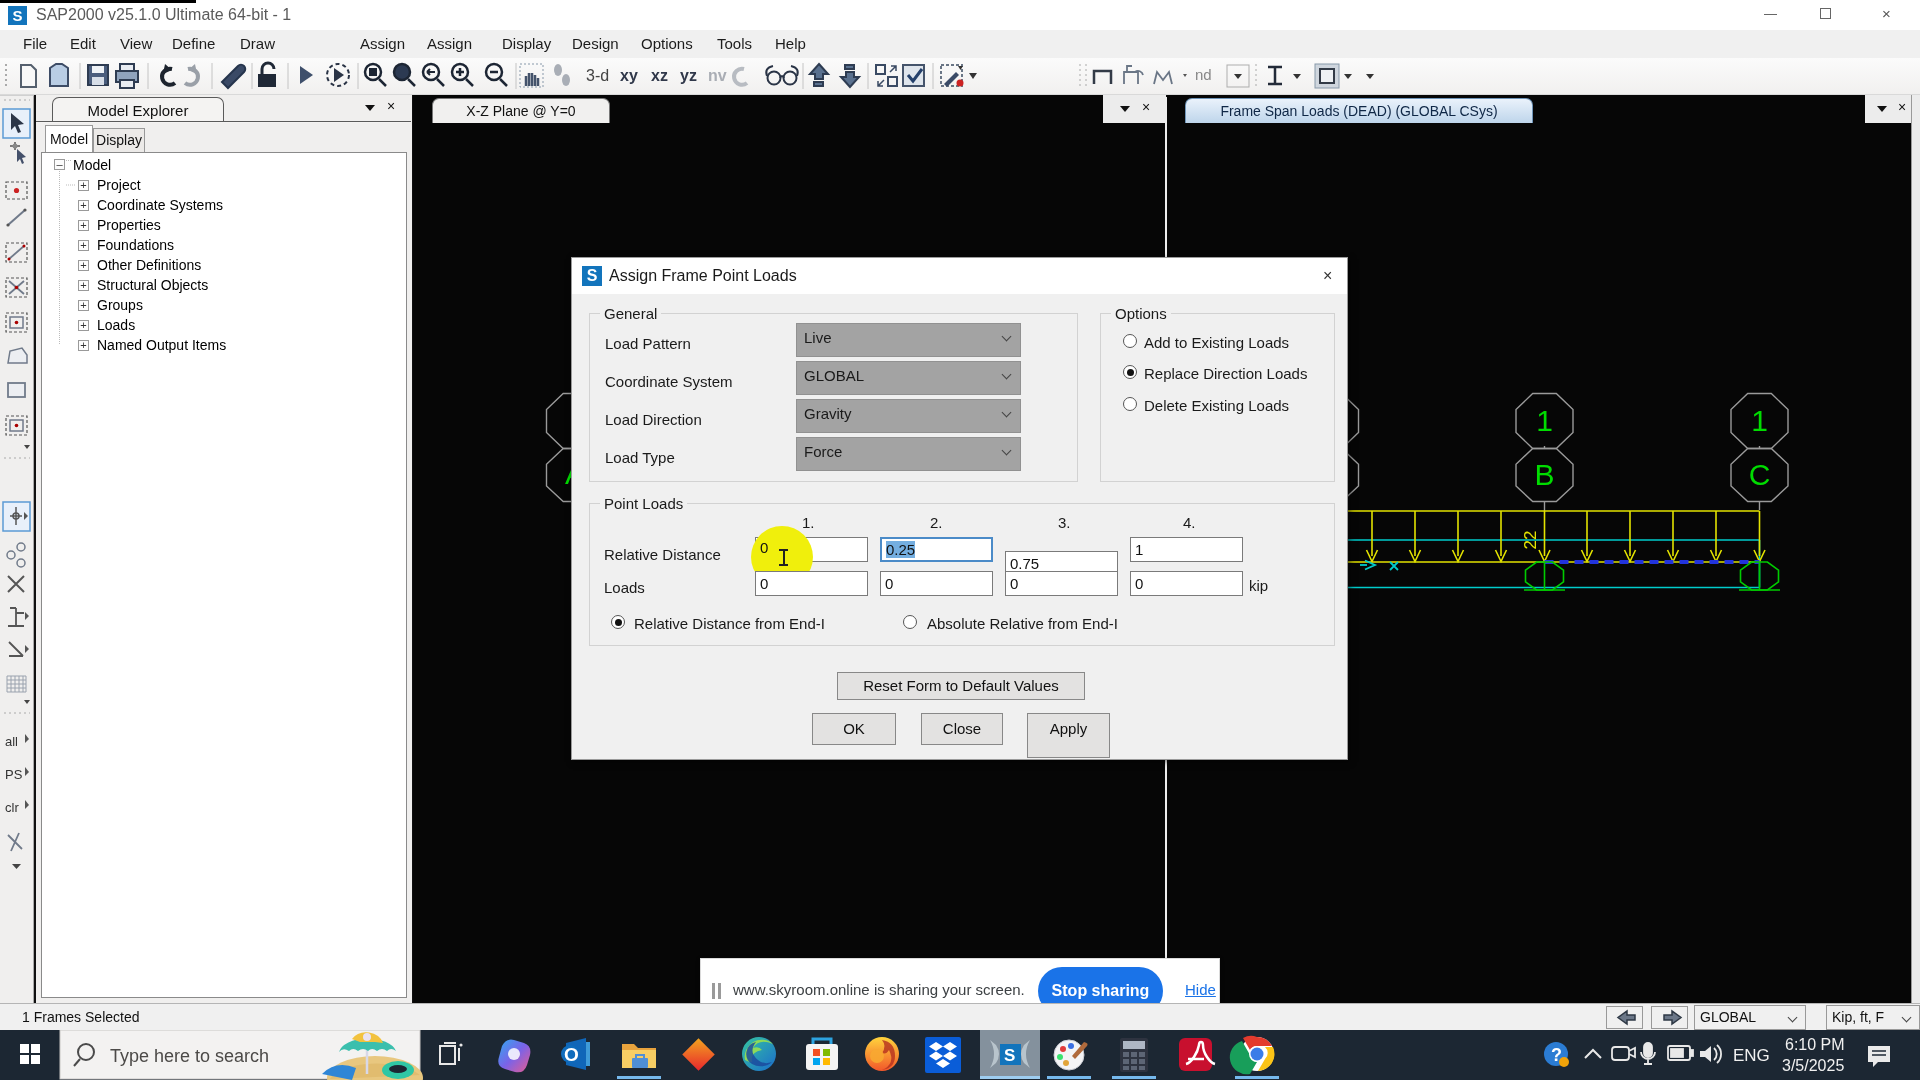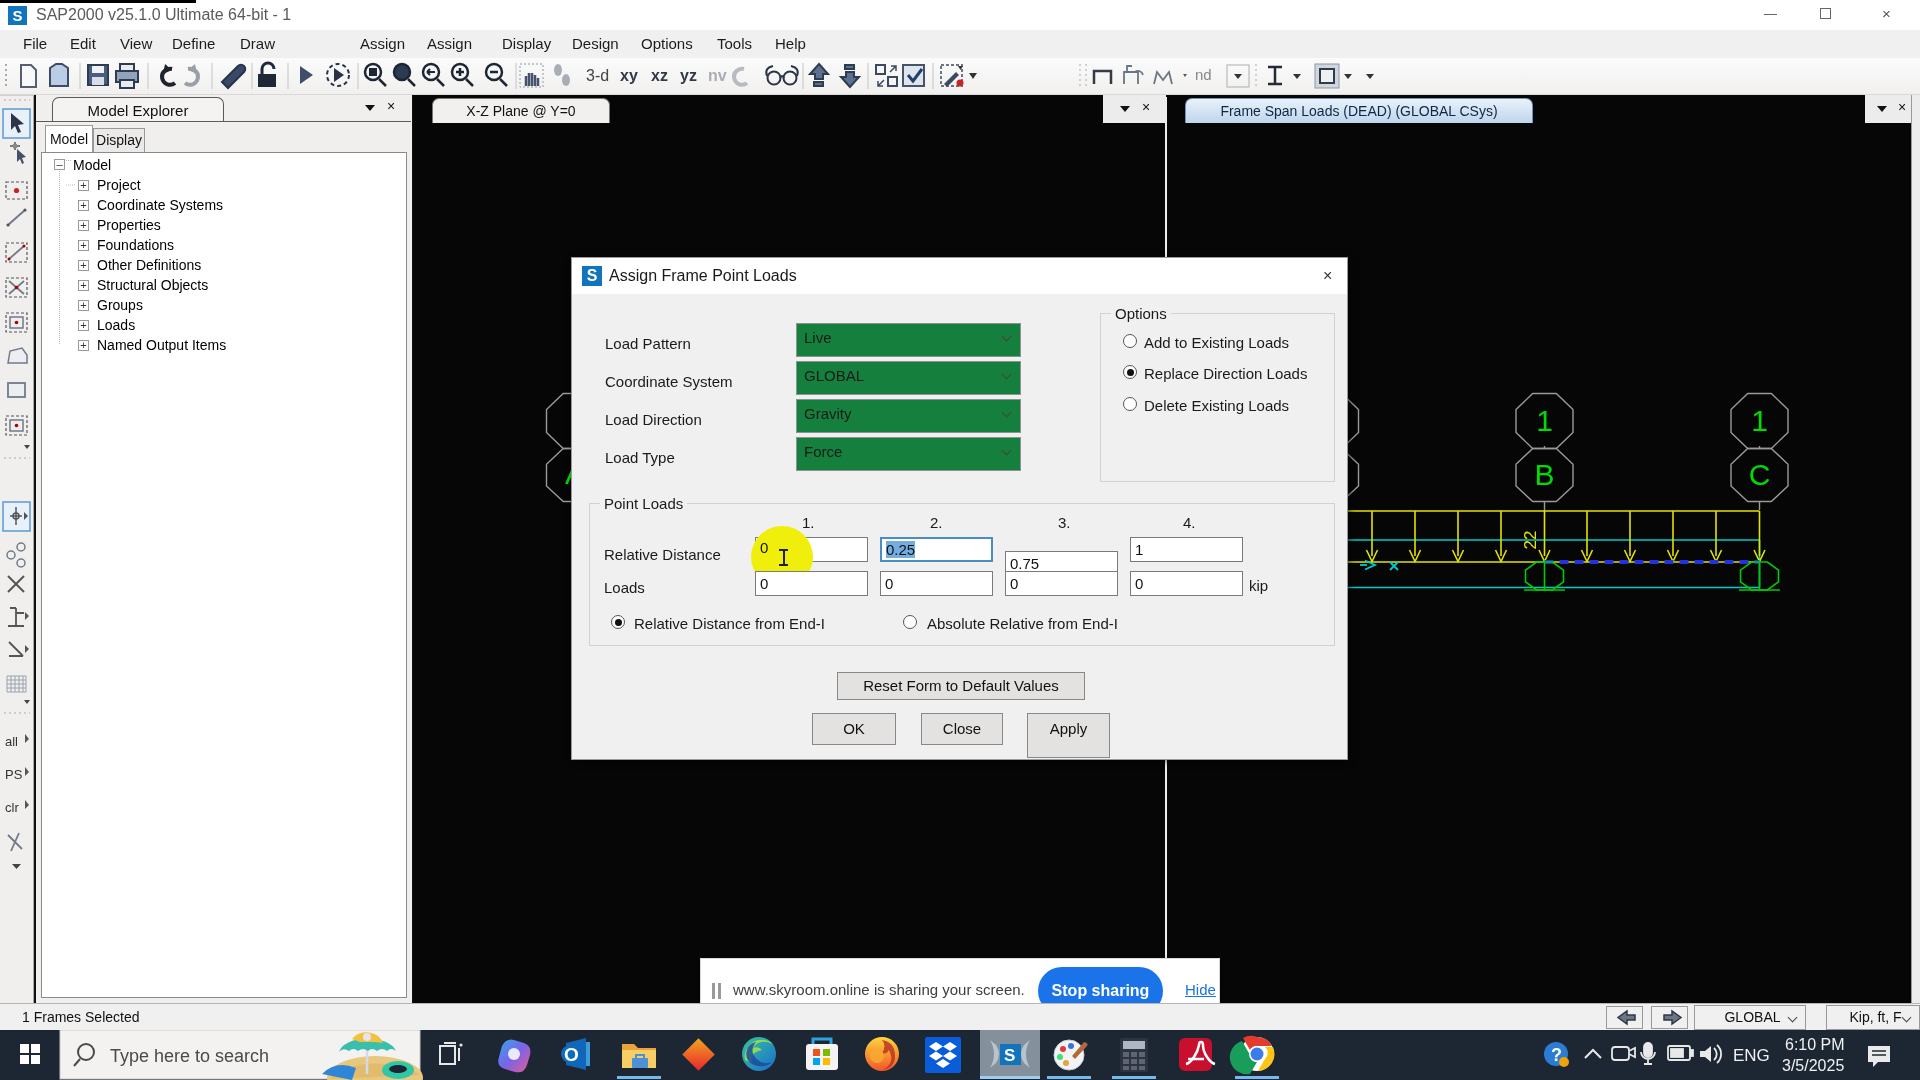--- a/index.html
+++ b/index.html
@@ -28,29 +28,29 @@
 #win2 { left:1167px; top:95px; width:744px; height:908px; background:#060606; }
 #rightstrip { left:1911px; top:95px; width:9px; height:908px; background:#ececec; border-left:1px solid #9a9a9a; }
 .wtab { position:absolute; top:3px; height:25px; border:1px solid #777; border-bottom:none; border-radius:7px 7px 0 0; font-size:14px; line-height:24px; text-align:center; }
 .wctrl { position:absolute; top:6px; height:18px; color:#111; font-size:13px; background:#ececec; }
 
 #dlg { left:571px; top:257px; width:777px; height:503px; background:#f0f0f0; border:1px solid #9a9a9a; box-shadow:2px 2px 6px rgba(0,0,0,0.5); }
 #dlgtitle { position:absolute; left:0; top:0; width:775px; height:36px; background:#ffffff; }
 .grp { position:absolute; border:1px solid #d2d2d2; }
 .grplabel { position:absolute; top:-9px; left:10px; background:#f0f0f0; padding:0 4px; font-size:15px; color:#1a1a1a; }
 .dlabel { position:absolute; font-size:15px; color:#1a1a1a; }
-.combo { position:absolute; width:225px; height:34px; background:#15803d; border:1px solid #919191; font-size:15px; color:#1a1a1a; line-height:28px; padding-left:7px; }
+.combo { position:absolute; width:225px; height:34px; background:#a3a3a3; border:1px solid #919191; font-size:15px; color:#1a1a1a; line-height:28px; padding-left:7px; }
 .chev { position:absolute; right:10px; top:9px; width:7px; height:7px; border-right:1.5px solid #444; border-bottom:1.5px solid #444; transform:rotate(45deg); }
 .chev2 { position:absolute; right:9px; top:8px; width:7px; height:7px; border-right:1.5px solid #444; border-bottom:1.5px solid #444; transform:rotate(45deg); }
 .radio { position:absolute; width:14px; height:14px; border:1px solid #555; border-radius:50%; background:#fff; }
 .radio.sel::after { content:""; position:absolute; left:2.5px; top:2.5px; width:7px; height:7px; background:#111; border-radius:50%; }
 .tfield { position:absolute; width:113px; height:25px; background:#fff; border:1px solid #7a7a7a; font-size:15px; color:#111; line-height:23px; padding-left:4px; }
 .btn { position:absolute; background:#e3e2e1; border:1px solid #888; font-size:15px; color:#111; text-align:center; }
 
-#statusbar { left:0; top:1003px; width:1920px; height:27px; background:#f0f0f0; border-top:1px solid #b5b5b5;text-align:center; }
+#statusbar { left:0; top:1003px; width:1920px; height:27px; background:#f0f0f0; border-top:1px solid #b5b5b5; }
 
 #notif { left:700px; top:958px; width:520px; height:65px; background:#ffffff; border:1px solid #dadada; box-shadow:0 1px 4px rgba(0,0,0,0.25); }
 
 #taskbar { left:0; top:1030px; width:1920px; height:50px; background:#1c2733; }
 </style>
 </head>
 <body>
 <div id="root">
 
   <div class="abs" id="titlebar">
@@ -416,20 +416,23 @@
 
   <div class="abs" id="rightstrip"></div>
 
   <div class="abs" id="dlg">
     <div id="dlgtitle">
       <div class="abs" style="left:10px;top:8px;width:20px;height:20px;background:#1274bc;color:#fff;font-size:16px;font-weight:bold;text-align:center;line-height:20px;">S</div>
       <div class="abs txt" style="left:37px;top:9px;font-size:16px;color:#1a1a1a;">Assign Frame Point Loads</div>
       <div class="abs" style="left:751px;top:9px;font-size:16px;color:#333;">×</div>
     </div>
 
+    <div class="grp" style="left:17px;top:55px;width:489px;height:169px;">
+      <div class="grplabel">General</div>
+    </div>
     <div class="dlabel" style="left:33px;top:77px;">Load Pattern</div>
     <div class="dlabel" style="left:33px;top:115px;">Coordinate System</div>
     <div class="dlabel" style="left:33px;top:153px;">Load Direction</div>
     <div class="dlabel" style="left:33px;top:191px;">Load Type</div>
     <div class="combo" style="left:224px;top:65px;">Live<span class="chev"></span></div>
     <div class="combo" style="left:224px;top:103px;">GLOBAL<span class="chev"></span></div>
     <div class="combo" style="left:224px;top:141px;">Gravity<span class="chev"></span></div>
     <div class="combo" style="left:224px;top:179px;">Force<span class="chev"></span></div>
 
     <div class="grp" style="left:528px;top:55px;width:235px;height:169px;">

